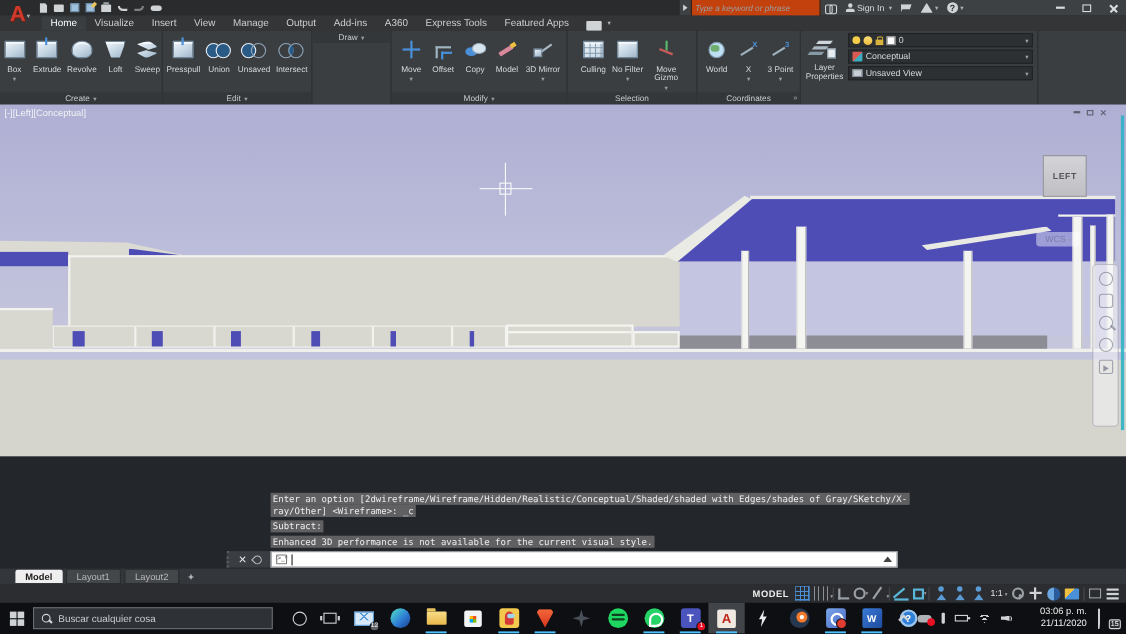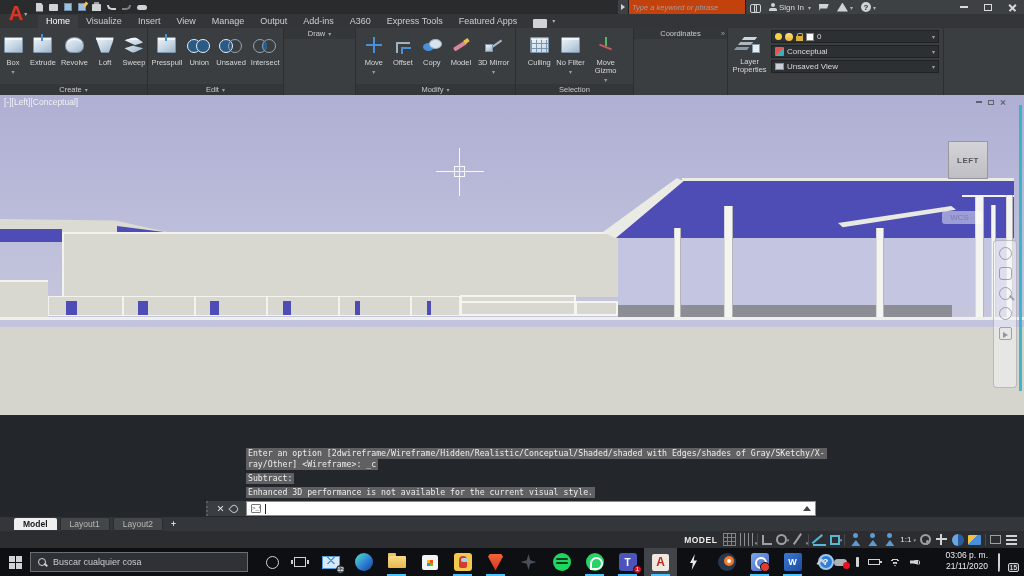--- a/index.html
+++ b/index.html
@@ -482,20 +482,44 @@
             </span>
             <span class="tlabel">Move Gizmo</span>
           </div>
       </div>
       <div class="panel-label">
           <span>Selection</span>
         </div>
     </div>
 
     <div class="panel" style="width:94px">
+      <div class="panel-tools">
+        <div class="tool">
+            <span class="ticon">
+              <span class="i-world"></span>
+            </span>
+            <span class="tlabel">World</span>
+          </div>
+        <div class="tool cc">
+            <span class="ticon">
+              <span class="i-axis">
+                <span class="ax">X</span>
+              </span>
+            </span>
+            <span class="tlabel">X</span>
+          </div>
+        <div class="tool cc">
+            <span class="ticon">
+              <span class="i-axis">
+                <span class="ax">3</span>
+              </span>
+            </span>
+            <span class="tlabel">3 Point</span>
+          </div>
+      </div>
       <div class="panel-label">
           <span>Coordinates</span>
           <span class="expander">»</span>
         </div>
     </div>
 
     <div class="panel" style="width:216px">
       <div class="lv-body" style="flex:1">
         <div class="tool" style="width:36px">
           <span class="ticon">

